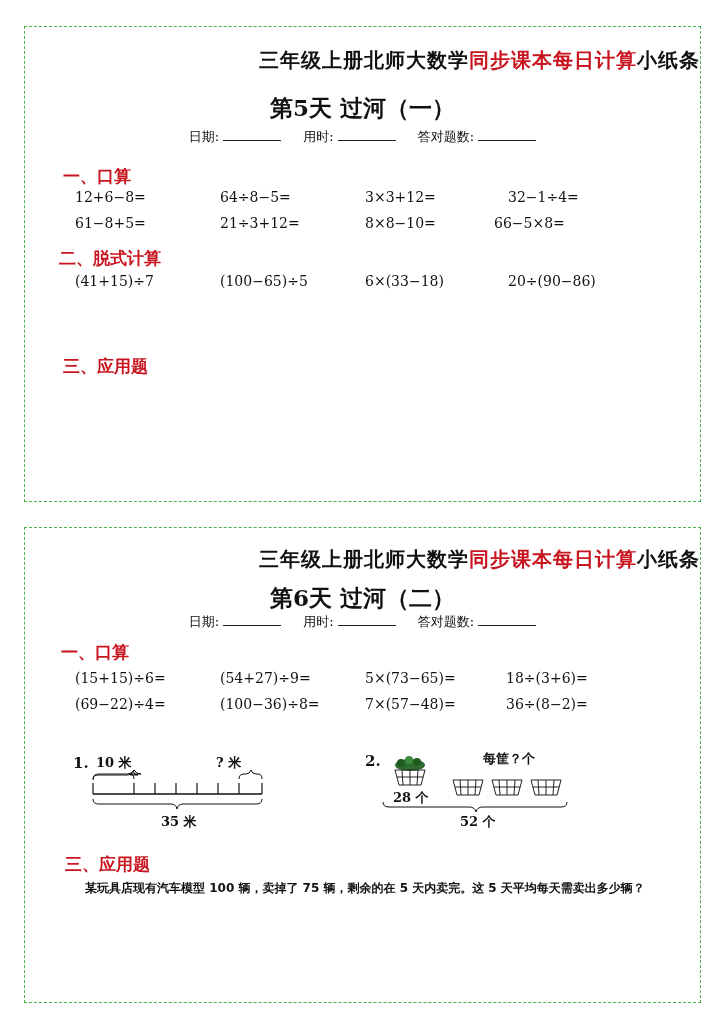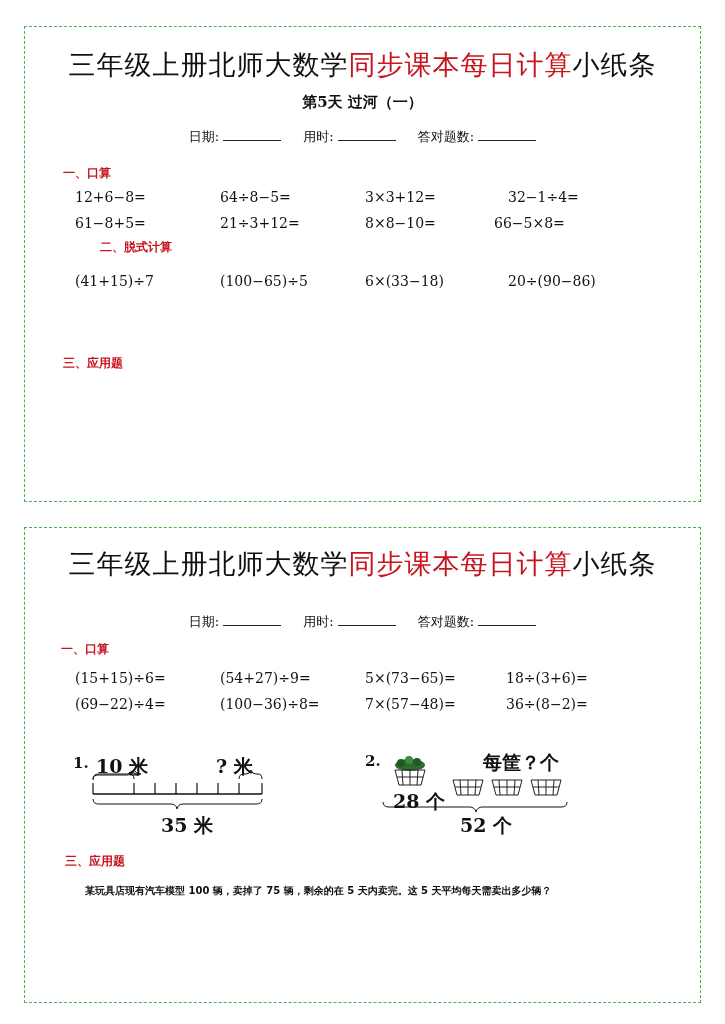--- a/index.html
+++ b/index.html
@@ -1,32 +1,32 @@
 <!DOCTYPE html>
 <html><head>
 <meta charset="utf-8">
 <style>
   html, body { margin:0; padding:0; background:#ffffff; }
   body { width:725px; height:1024px; position:relative; overflow:hidden;
          font-family:"DejaVu Serif", "Liberation Serif", serif; color:#111; }
   .card { position:absolute; left:24px; width:677px; border:1.5px dashed #4caf50; box-sizing:border-box; }
   .card1 { top:26px; height:476px; }
   .card2 { top:527px; height:476px; }
-  .title { position:absolute; left:0; right:0; text-align:center; font-family:"DejaVu Sans", sans-serif;
-           font-weight:normal; font-size:27px; letter-spacing:1px; white-space:nowrap; }
+  .title { position:absolute; left:0; right:0; text-align:right; font-family:"DejaVu Sans", sans-serif;
+           font-weight:bold; font-size:20px; letter-spacing:1px; white-space:nowrap; }
   .title .red { color:#c8141e; }
-  .subtitle { position:absolute; left:0; right:0; text-align:center; font-size:15px; font-weight:bold; white-space:nowrap; }
+  .subtitle { position:absolute; left:0; right:0; text-align:center; font-size:23px; font-weight:bold; white-space:nowrap; }
   .meta { position:absolute; left:0; right:0; text-align:center; font-size:13px; white-space:nowrap; }
   .meta .blank { display:inline-block; width:58px; border-bottom:1px solid #222; margin:0 18px 0 4px; height:12px; vertical-align:baseline; }
-  .sec { position:absolute; color:#c8141e; font-family:"DejaVu Sans", sans-serif; font-size:12px; font-weight:bold; white-space:nowrap; }
+  .sec { position:absolute; color:#c8141e; font-family:"DejaVu Sans", sans-serif; font-size:17px; font-weight:bold; white-space:nowrap; }
   .row { position:absolute; left:50px; font-size:14px; white-space:nowrap; height:18px; }
   .row span { position:absolute; top:0; white-space:nowrap; }
-  .problem { position:absolute; left:60px; width:600px; font-family:"DejaVu Sans", sans-serif; font-size:10px; font-weight:bold; line-height:32px; }
+  .problem { position:absolute; left:60px; width:600px; font-family:"DejaVu Sans", sans-serif; font-size:12px; font-weight:bold; line-height:26px; }
   .diagram { position:absolute; }
-  .lbl { position:absolute; font-size:19px; font-weight:bold; white-space:nowrap; }
+  .lbl { position:absolute; font-size:13px; font-weight:bold; white-space:nowrap; }
 </style>
 </head>
 <body>
 
 <div class="card card1">
   <div class="title" style="top:20px;">
     <span>三年级上册北师大数学</span><span class="red">同步课本每日计算</span><span>小纸条</span>
   </div>
   <div class="subtitle" style="top:66px;">第5天   过河（一）</div>
   <div class="meta" style="top:101px;">
@@ -42,35 +42,36 @@
     <span style="left:290px">3×3+12=</span>
     <span style="left:433px">32−1÷4=</span>
   </div>
   <div class="row" style="top:188px;">
     <span style="left:0">61−8+5=</span>
     <span style="left:145px">21÷3+12=</span>
     <span style="left:290px">8×8−10=</span>
     <span style="left:419px">66−5×8=</span>
   </div>
 
-  <div class="sec" style="left:34px; top:212px;margin-left:41px;">二、脱式计算</div>
+  <div class="sec" style="left:34px; top:220px;">二、脱式计算</div>
   <div class="row" style="top:246px;">
     <span style="left:0">(41+15)÷7</span>
     <span style="left:145px">(100−65)÷5</span>
     <span style="left:290px">6×(33−18)</span>
     <span style="left:433px">20÷(90−86)</span>
   </div>
 
   <div class="sec" style="left:38px; top:328px;">三、应用题</div>
 </div>
 
 <div class="card card2">
   <div class="title" style="top:18px;">
     <span>三年级上册北师大数学</span><span class="red">同步课本每日计算</span><span>小纸条</span>
   </div>
+  <div class="subtitle" style="top:55px;">第6天   过河（二）</div>
   <div class="meta" style="top:85px;">
     <span>日期:</span><span class="blank"></span>
     <span>用时:</span><span class="blank"></span>
     <span>答对题数:</span><span class="blank" style="margin-right:0"></span>
   </div>
 
   <div class="sec" style="left:36px; top:113px;">一、口算</div>
   <div class="row" style="top:142px;">
     <span style="left:0">(15+15)÷6=</span>
     <span style="left:145px">(54+27)÷9=</span>

